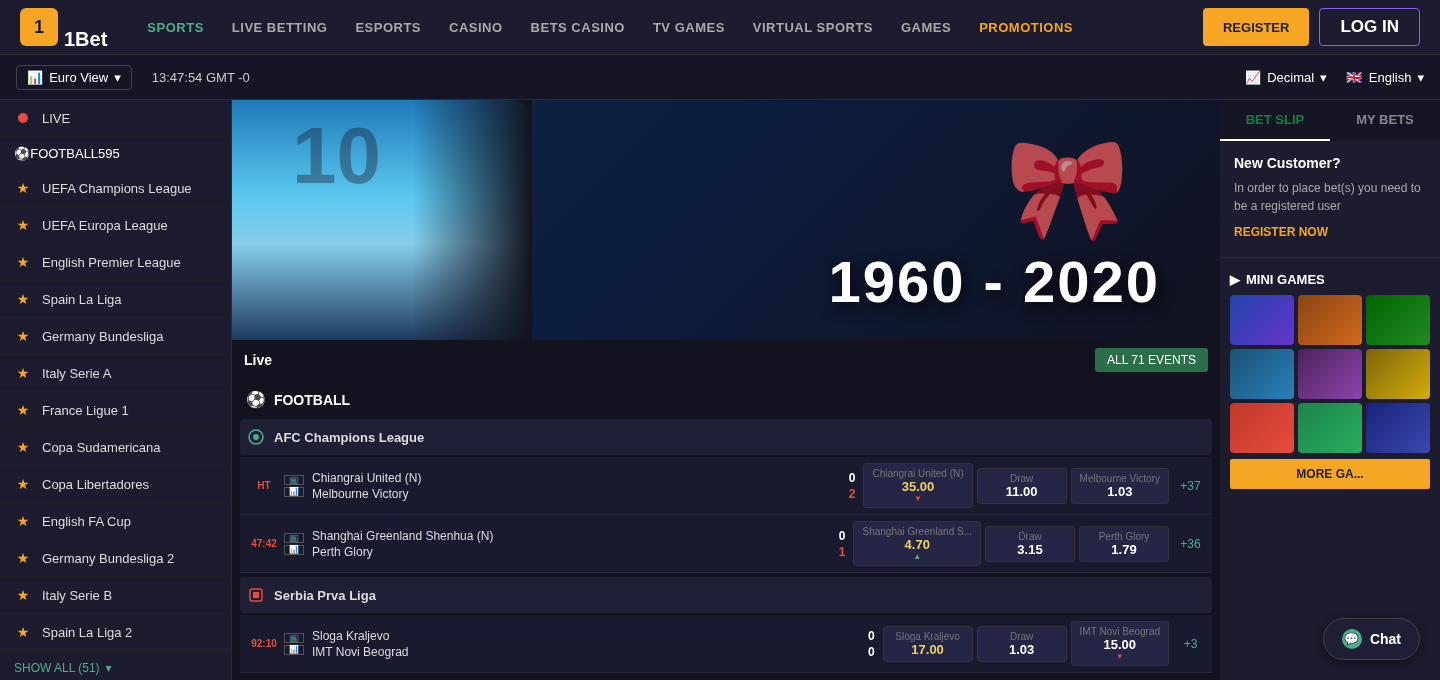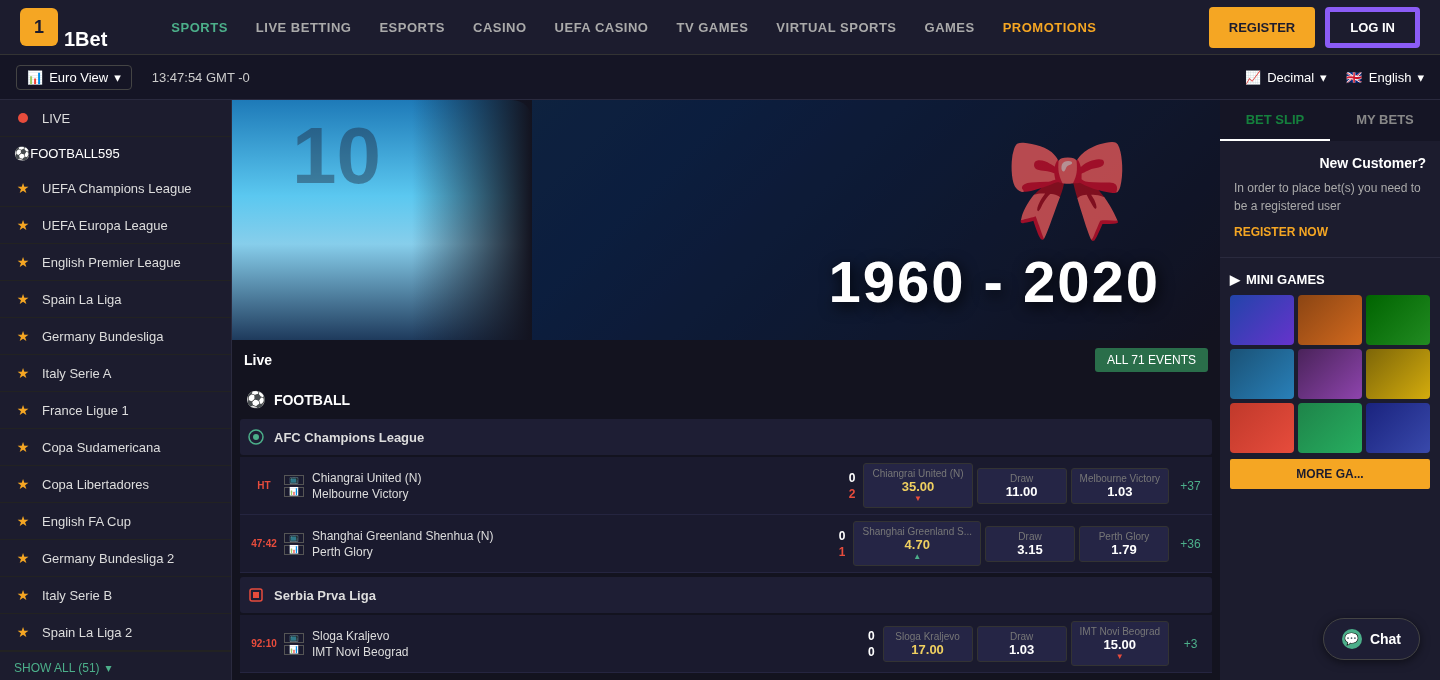--- a/index.html
+++ b/index.html
@@ -3,27 +3,27 @@
   <meta charset="utf-8">
   <style>
     * { margin: 0; padding: 0; box-sizing: border-box; }
     body { font-family: Arial, sans-serif; background: #1a1a2e; color: #fff; font-size: 13px; width: 1440px; height: 680px; overflow: hidden; }
 
     
     .top-nav { background: #1c1c2e; height: 55px; display: flex; align-items: center; padding: 0 20px; border-bottom: 1px solid #333; }
     .logo { display: flex; align-items: center; margin-right: 40px; }
     .logo-box { background: #f5a623; width: 38px; height: 38px; border-radius: 6px; display: flex; align-items: center; justify-content: center; font-weight: bold; font-size: 18px; color: #1c1c2e; margin-right: 6px; }
     .logo-text { color: #fff; font-size: 20px; font-weight: bold; margin-top: 24px; }
-    .nav-links { display: flex; gap: 28px; flex: 1; margin-left: 24px; }
+    .nav-links { display: flex; gap: 28px; flex: 1; }
     .nav-link { color: #aaa; text-decoration: none; font-size: 13px; font-weight: 600; letter-spacing: 0.5px; cursor: pointer; }
     .nav-link.active { color: #4caf8a; }
     .nav-link.promo { color: #f5a623; }
     .nav-actions { display: flex; gap: 10px; }
     .btn-register { background: #f5a623; color: #1c1c2e; border: none; padding: 8px 20px; border-radius: 4px; font-weight: bold; cursor: pointer; font-size: 13px; }
-    .btn-login { background: transparent; color: #fff; border: 5px solid #8b5cf6; padding: 8px 20px; border-radius: 4px; font-weight: bold; cursor: pointer; font-size: 13px; }
+    .btn-login { background: transparent; color: #fff; border: 1px solid #8b5cf6; padding: 8px 20px; border-radius: 4px; font-weight: bold; cursor: pointer; font-size: 17px; }
 
     
     .secondary-nav { background: #151525; height: 45px; display: flex; align-items: center; padding: 0 16px; border-bottom: 1px solid #2a2a3e; gap: 20px; }
     .euro-view { display: flex; align-items: center; gap: 6px; color: #fff; cursor: pointer; border: 1px solid #444; padding: 4px 10px; border-radius: 4px; font-size: 13px; }
     .time-display { color: #ccc; font-size: 13px; flex: 1; }
     .odds-select { display: flex; align-items: center; gap: 6px; color: #fff; font-size: 13px; cursor: pointer; }
     .lang-select { display: flex; align-items: center; gap: 6px; color: #fff; font-size: 13px; cursor: pointer; }
 
     
     .main-layout { display: flex; height: calc(680px - 100px); }
@@ -71,21 +71,21 @@
 
     
     .right-panel { width: 220px; background: #1c1c2e; flex-shrink: 0; display: flex; flex-direction: column; }
     .bet-slip-tabs { display: flex; background: #151525; }
     .bet-tab { flex: 1; padding: 12px 6px; text-align: center; color: #888; font-size: 13px; font-weight: bold; cursor: pointer; border-bottom: 2px solid transparent; }
     .bet-tab.active { color: #15803d; border-bottom: 2px solid #ffffff; }
     .bet-type-tabs { display: flex; background: #1c1c2e; padding: 6px; gap: 4px; }
     .bet-type-tab { flex: 1; padding: 5px 4px; text-align: center; color: #888; font-size: 11px; font-weight: bold; cursor: pointer; border-radius: 3px; }
     .bet-type-tab.combo-active { background: #4caf8a; color: #fff; }
     .new-customer-box { padding: 14px; }
-    .new-customer-title { color: #fff; font-size: 14px; font-weight: bold; margin-bottom: 8px; text-align: right; }
+    .new-customer-title { color: #fff; font-size: 14px; font-weight: bold; margin-bottom: 8px; }
     .new-customer-text { color: #aaa; font-size: 12px; line-height: 1.5; }
     .register-now-btn { color: #f5a623; font-size: 12px; font-weight: bold; cursor: pointer; margin-top: 10px; display: block; text-decoration: none; }
     .mini-games-section { padding: 10px 10px 6px; }
     .mini-games-header { display: flex; align-items: center; gap: 6px; color: #fff; font-size: 13px; font-weight: bold; margin-bottom: 8px; }
     .mini-games-grid { display: grid; grid-template-columns: 1fr 1fr 1fr; gap: 4px; }
     .game-thumb { height: 50px; border-radius: 4px; overflow: hidden; cursor: pointer; }
     .game-thumb-1 { background: linear-gradient(135deg, #2244aa, #6633cc); }
     .game-thumb-2 { background: linear-gradient(135deg, #8b4513, #d2691e); }
     .game-thumb-3 { background: linear-gradient(135deg, #006400, #228b22); }
     .game-thumb-4 { background: linear-gradient(135deg, #1a5276, #2980b9); }
@@ -119,21 +119,21 @@
 <nav class="top-nav">
   <div class="logo">
     <div class="logo-box">1</div>
     <div class="logo-text">1Bet</div>
   </div>
   <div class="nav-links">
     <a class="nav-link active">SPORTS</a>
     <a class="nav-link">LIVE BETTING</a>
     <a class="nav-link">ESPORTS</a>
     <a class="nav-link">CASINO</a>
-    <a class="nav-link">UEFA CASINO</a>
+    <a class="nav-link">BETS CASINO</a>
     <a class="nav-link">TV GAMES</a>
     <a class="nav-link">VIRTUAL SPORTS</a>
     <a class="nav-link">GAMES</a>
     <a class="nav-link promo">PROMOTIONS</a>
   </div>
   <div class="nav-actions">
     <button class="btn-register">REGISTER</button>
     <button class="btn-login">LOG IN</button>
   </div>
 </nav>

